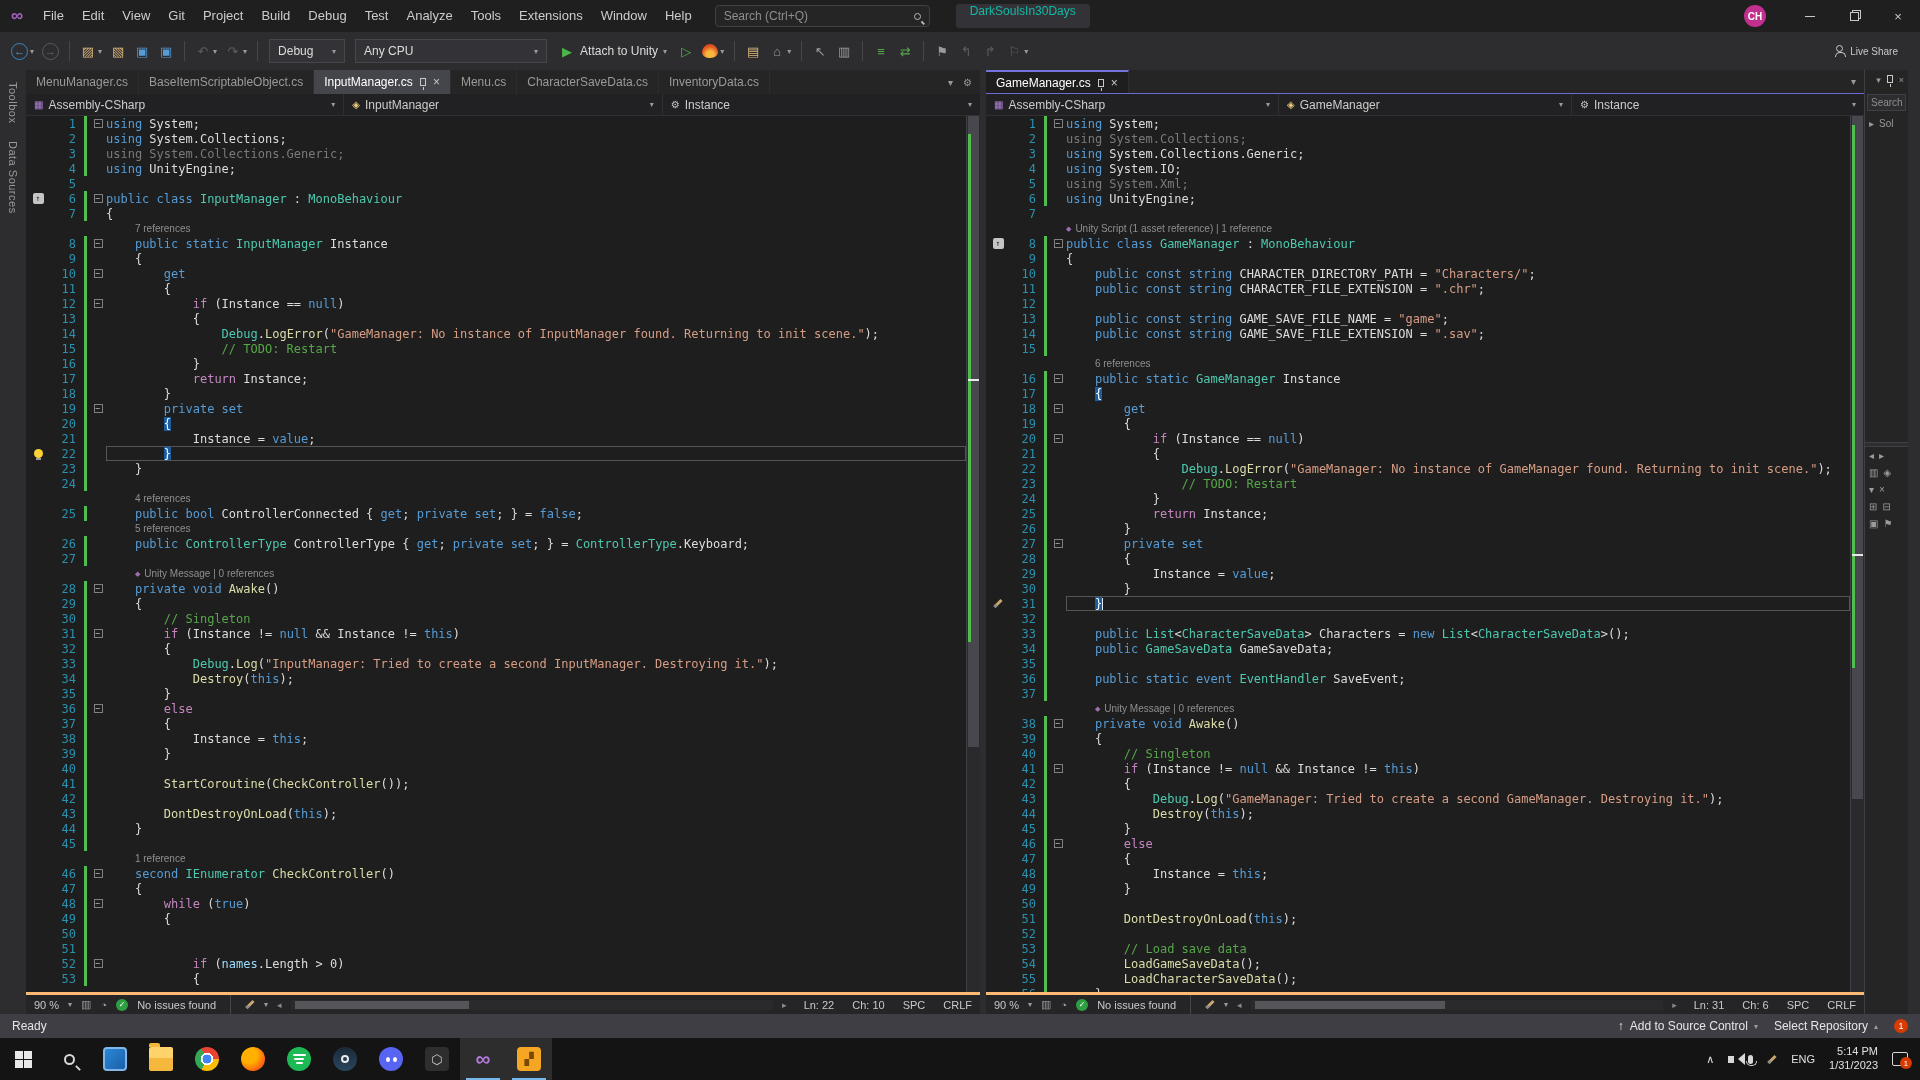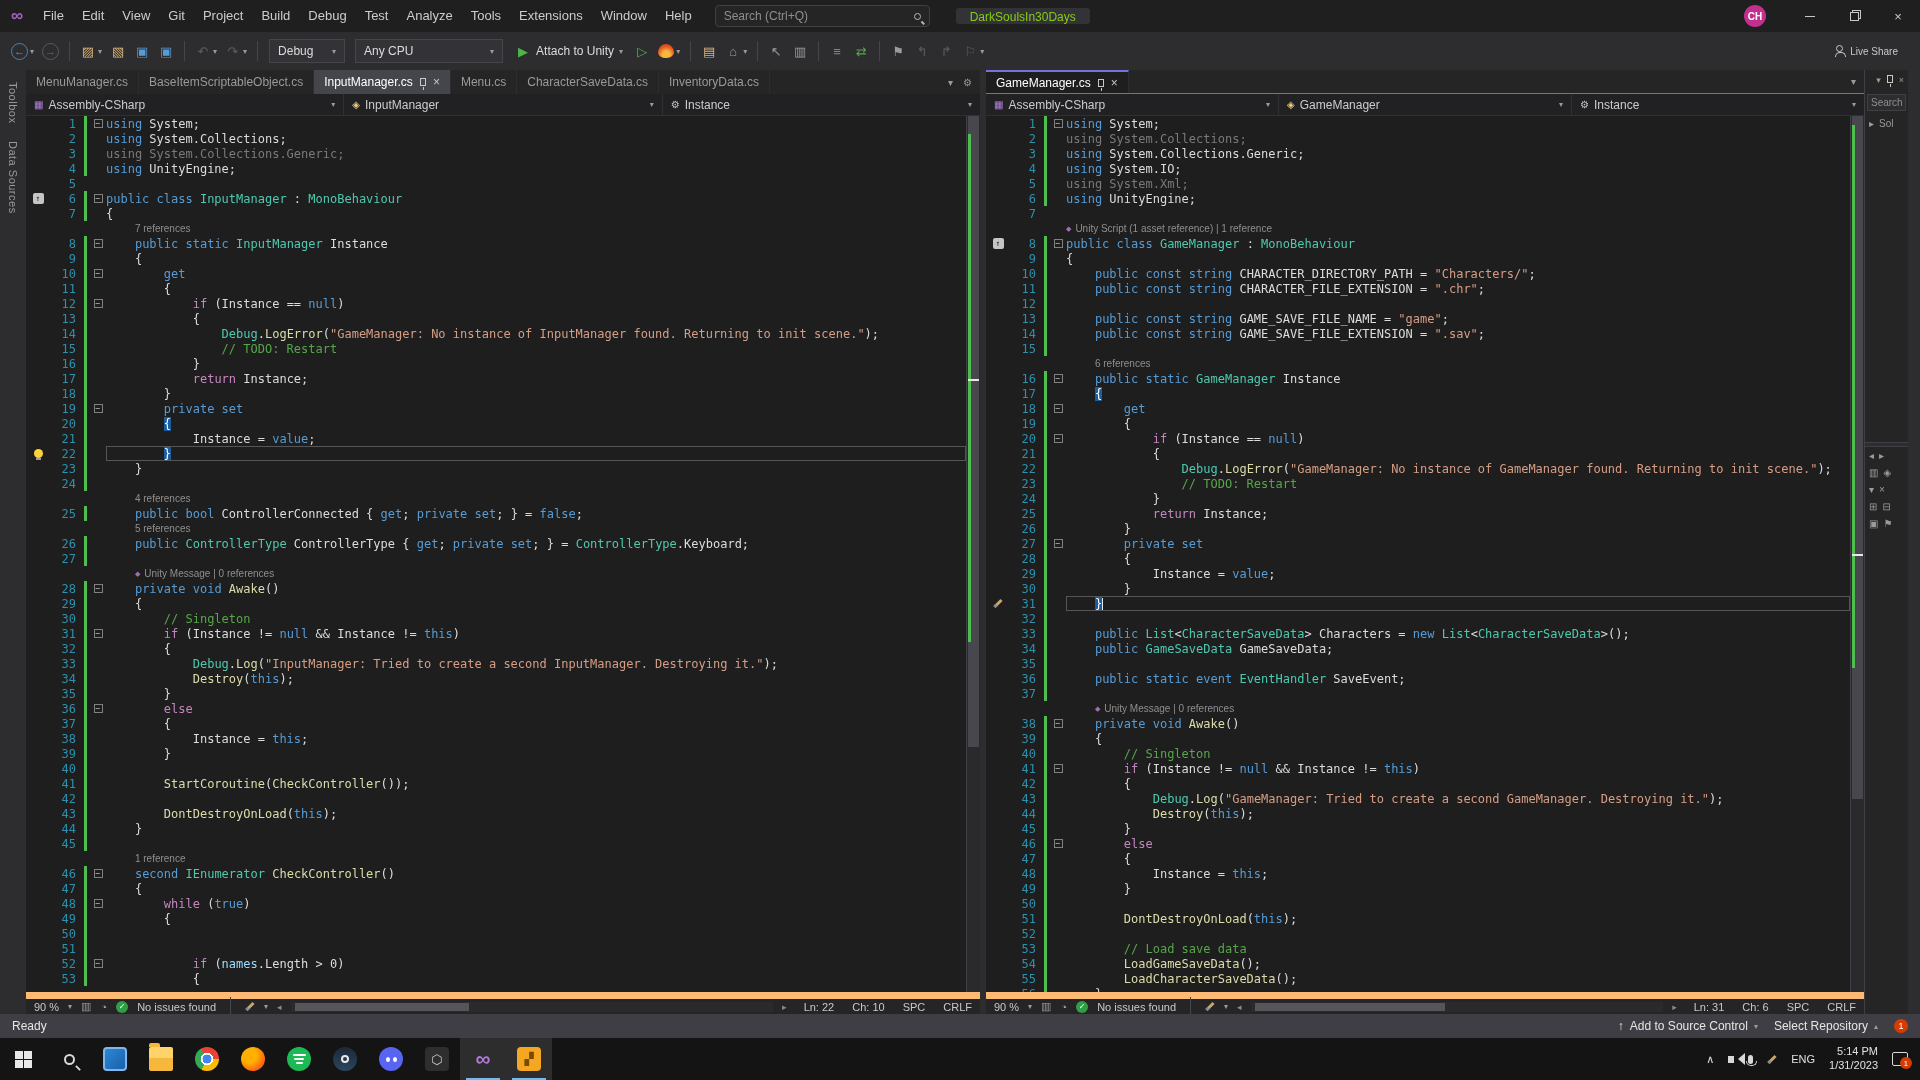--- a/index.html
+++ b/index.html
@@ -6,21 +6,21 @@
   html,body{width:1920px;height:1080px;overflow:hidden;background:#1E1E1E;font-family:"Liberation Sans",sans-serif;}
   .window{width:1920px;height:1080px;display:flex;flex-direction:column;}
 
   
   .titlebar{height:32px;background:#1F1F1F;display:flex;align-items:center;color:#CCCCCC;font-size:13px;flex:0 0 32px;}
   .vslogo{width:34px;text-align:center;color:#A661C3;font-size:17px;font-weight:bold;}
   .menu-item{padding:0 9px;line-height:32px;cursor:default;}
   .qsearch{width:215px;height:22px;background:#252526;border:1px solid #3F3F46;border-radius:4px;margin-left:14px;display:flex;align-items:center;padding:0 8px;color:#8F8F8F;font-size:12px;justify-content:space-between;}
   .mag{width:7px;height:7px;border:1.5px solid #B8B8B8;border-radius:50%;position:relative;display:inline-block;}
   .mag::after{content:'';position:absolute;width:4px;height:1.5px;background:#B8B8B8;transform:rotate(45deg);left:6px;top:8px;}
-  .projpill{height:16px;background:#333337;border-radius:3px;margin-left:26px;padding:0 14px;display:flex;align-items:flex-end;color:#84cc16;font-size:12px;}
+  .projpill{height:24px;background:#333337;border-radius:3px;margin-left:26px;padding:0 14px;display:flex;align-items:flex-start;color:#14b8a6;font-size:12px;}
   .tb-spacer{flex:1;}
   .avatar{width:22px;height:22px;border-radius:50%;background:#C2308F;color:#fff;font-size:10px;font-weight:bold;display:flex;align-items:center;justify-content:center;margin-right:22px;}
   .winbtn{width:44px;height:32px;display:flex;align-items:center;justify-content:center;color:#C8C8C8;font-size:13px;}
   .min-bar{width:10px;height:1px;background:#C8C8C8;display:block;}
   .restore-box{width:9px;height:9px;border:1px solid #C8C8C8;box-shadow:2px -2px 0 -1px #1F1F1F,2px -2px 0 0 #C8C8C8;display:block;}
 
   
   .toolbar{height:38px;background:#2D2D30;display:flex;align-items:center;padding:0 8px;gap:2px;flex:0 0 38px;color:#C8C8C8;}
   .tbtn{display:flex;align-items:center;gap:2px;padding:0 3px;height:26px;}
   .gl{font-size:13px;display:inline-flex;align-items:center;justify-content:center;min-width:16px;}
@@ -85,21 +85,21 @@
   .bulb{width:9px;height:9px;border-radius:50%;background:#FFD335;position:relative;}
   .bulb::after{content:'';position:absolute;left:2px;top:9px;width:5px;height:2px;background:#9A9A9A;}
   .refglyph{width:11px;height:11px;background:#C5C5C5;color:#1E1E1E;font-size:8px;line-height:11px;text-align:center;border-radius:2px;}
   .pencil{width:10px;height:3px;background:#C9A66B;transform:rotate(-45deg);border-left:3px solid #8A8A8A;display:inline-block;}
   .vsb{width:14px;flex:0 0 14px;background:#2A2A2D;border-left:1px solid #3F3F46;position:relative;}
   .vsb .thumb{position:absolute;left:1px;right:1px;background:#47474D;}
   .vsb .marks{position:absolute;left:1px;width:3px;background:#4FBE4F;}
   .vsb .curline{position:absolute;left:1px;right:1px;height:2px;background:#E8E8E8;}
 
   
-  .pstat{height:22px;background:#252528;border-top:7px solid #fdba74;display:flex;align-items:center;font-size:11px;color:#C8C8C8;padding:0 8px;gap:9px;flex:0 0 22px;}
+  .pstat{height:22px;background:#252528;border-top:3px solid #fdba74;display:flex;align-items:center;font-size:11px;color:#C8C8C8;padding:0 8px;gap:9px;flex:0 0 22px;}
   .chk{width:12px;height:12px;border-radius:50%;background:#2EA043;color:#fff;font-size:8px;display:flex;align-items:center;justify-content:center;}
   .hsb{flex:1;height:10px;background:#2A2A2D;position:relative;}
   .hsb .thumb{position:absolute;top:1px;bottom:1px;background:#55555A;}
   .arr{color:#8A8A8A;font-size:9px;}
   .pstat .right{display:flex;gap:18px;margin-left:8px;color:#C8C8C8;}
   .pstaticon{color:#9A9A9A;font-size:11px;}
 
   
   .sliver{width:44px;background:#252526;border-left:1px solid #3F3F46;display:flex;flex-direction:column;font-size:10px;color:#9A9A9A;}
   .sliver .ctr{display:flex;gap:6px;justify-content:flex-end;padding:5px 4px;font-size:9px;}
@@ -203,21 +203,21 @@
       </div>
       <div class="tbtn">
         <span class="gl dis">↷</span>
         <span class="caret">▾</span>
       </div>
       <div class="vsep"></div>
       <div class="dd" style="width: 76px;">
         <span>Debug</span>
         <span class="caret">▾</span>
       </div>
-      <div class="dd" style="width: 148px;">
+      <div class="dd" style="width: 192px;">
         <span>Any CPU</span>
         <span class="caret">▾</span>
       </div>
       <div class="runbtn">
         <span class="gl grn">▶</span>
         <span>Attach to Unity</span>
         <span class="caret">▾</span>
       </div>
       <div class="tbtn">
         <span class="gl grn">▷</span>

